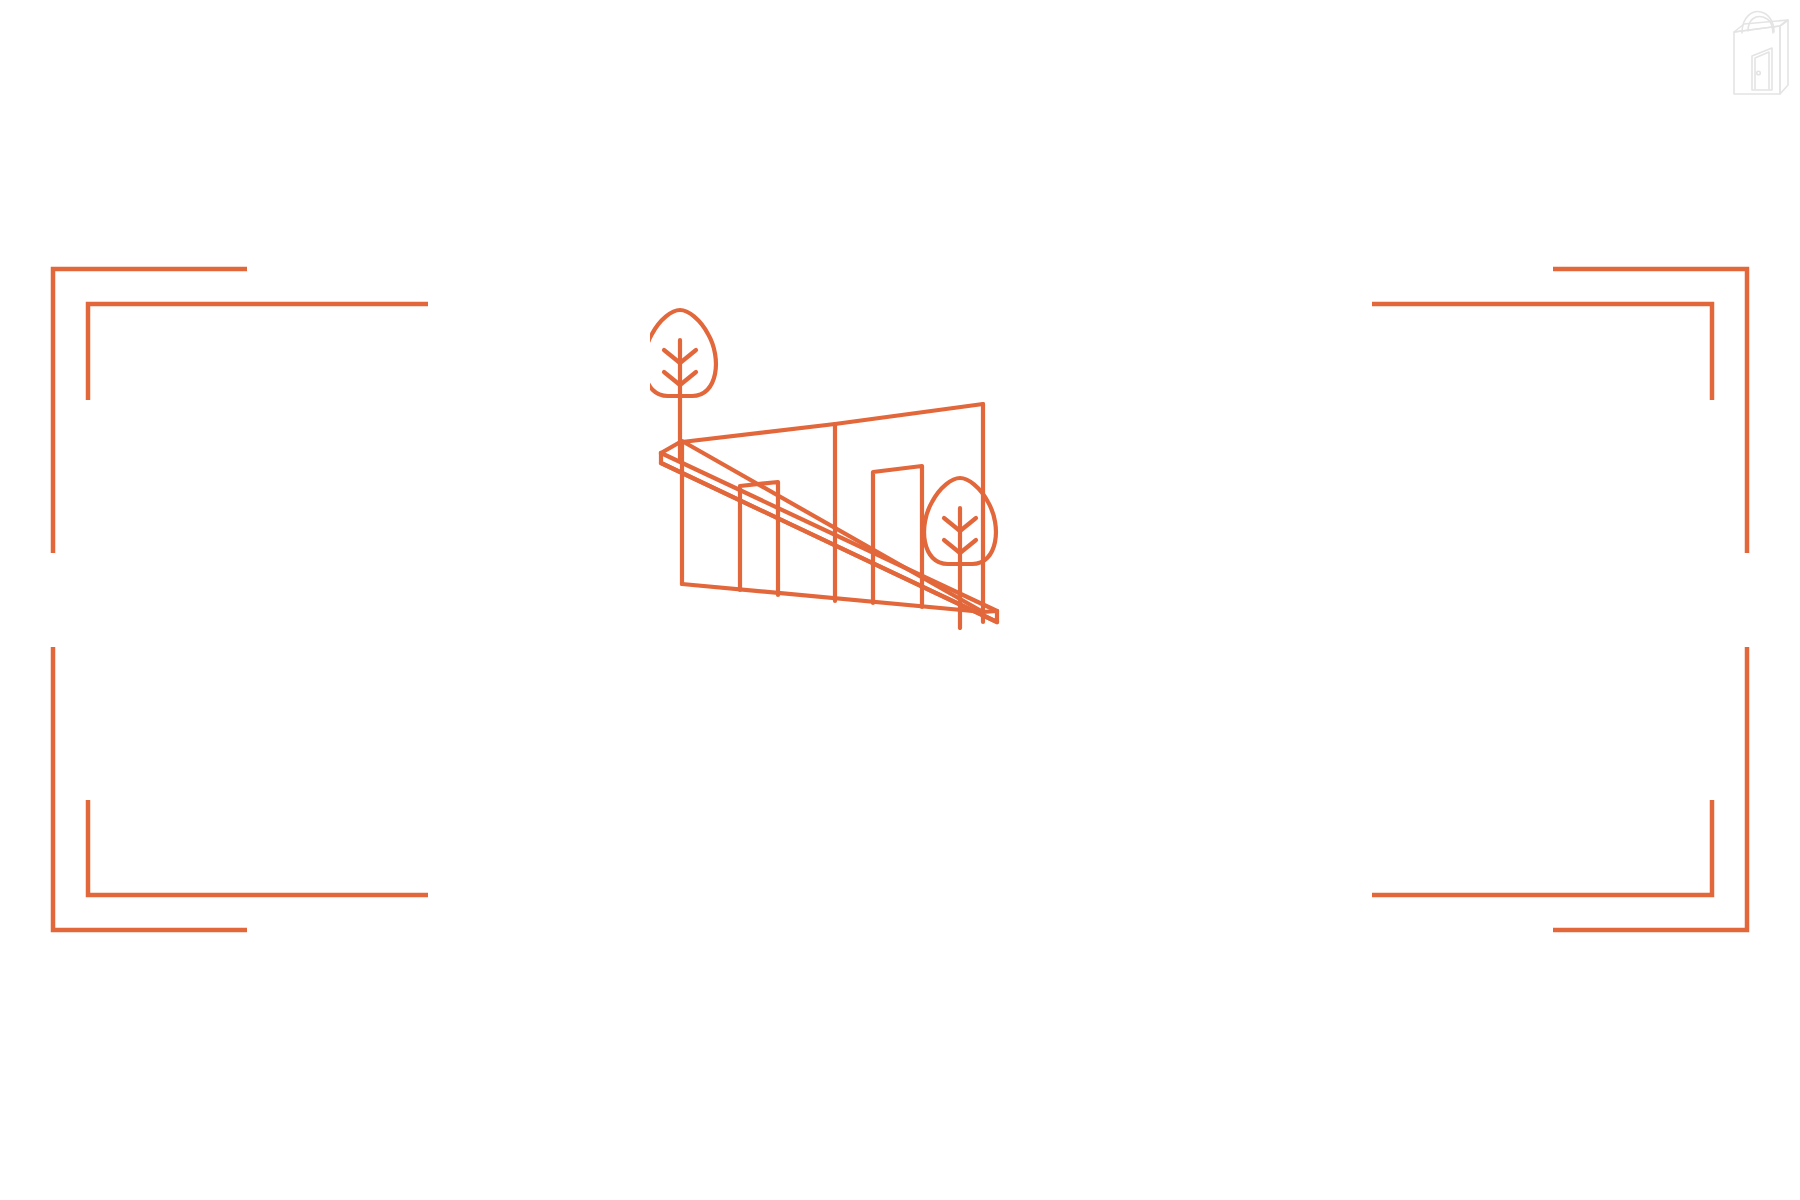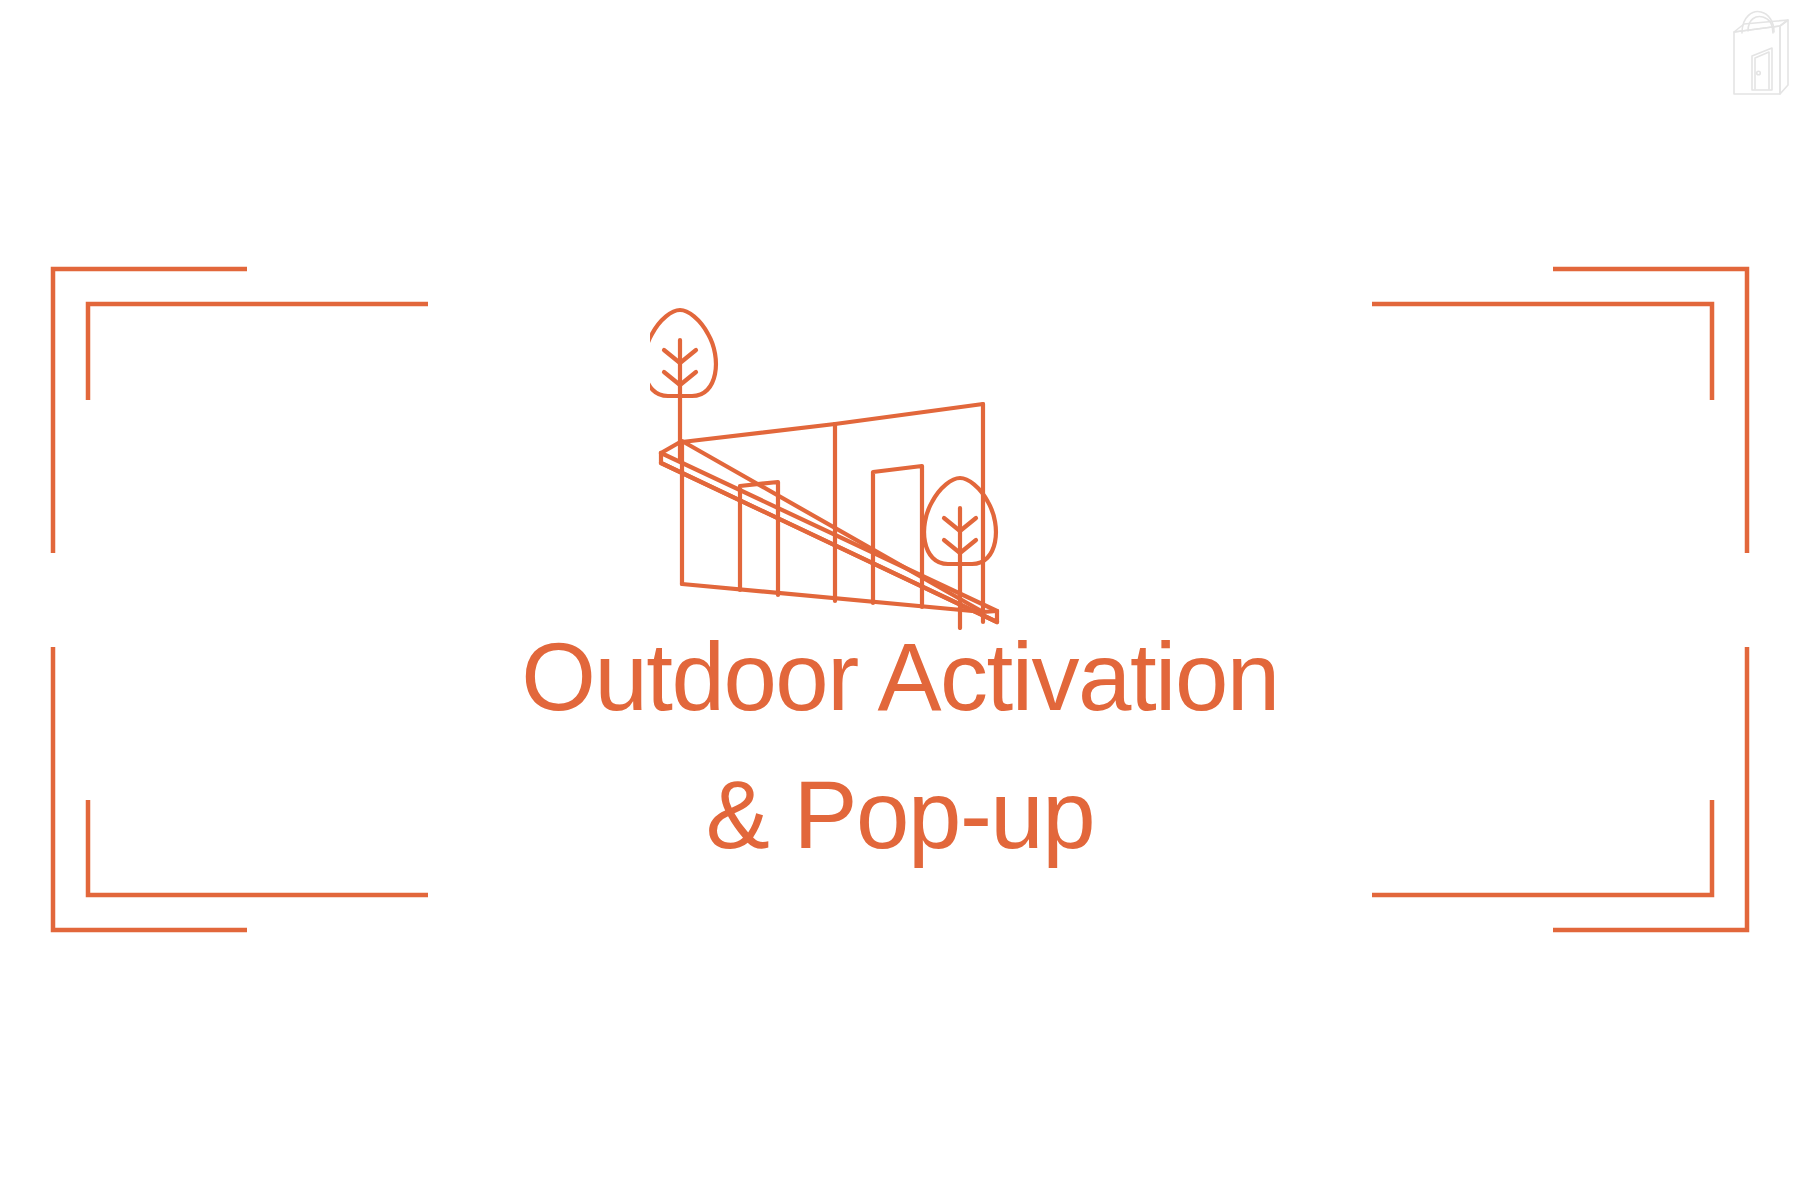--- a/index.html
+++ b/index.html
@@ -195,18 +195,14 @@
           <path d="M310 231 L294 218"></path>
           <path d="M310 231 L326 218"></path>
           <path d="M310 253 L294 240"></path>
           <path d="M310 253 L326 240"></path>
         </g>
 
       </g>
     </svg>
   </div>
 
-  <div class="title-block">
-    <span class="title-line">Outdoor Activation</span>
-    <span class="title-line">&amp; Pop-up</span>
-  </div>
 
 </div>
 
 </body></html>

